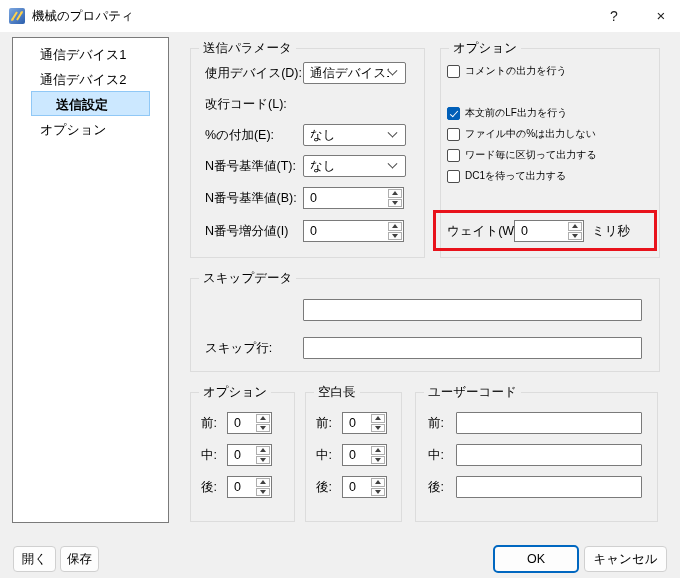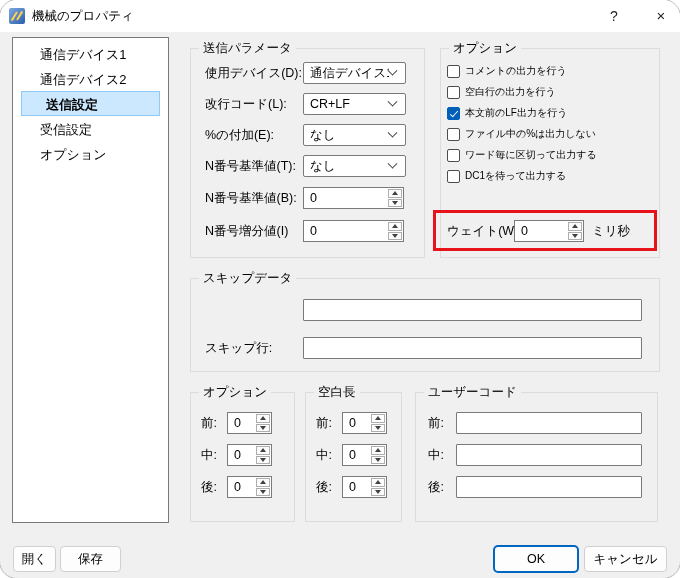--- a/index.html
+++ b/index.html
@@ -1,31 +1,31 @@
 <!DOCTYPE html>
 <html><head>
 <meta charset="utf-8">
 <style>
   * { margin:0; padding:0; box-sizing:border-box; }
   html,body { width:680px; height:578px; }
   body { font-family:"Liberation Sans","DejaVu Sans",sans-serif; font-size:12.5px; color:#000; }
-  .dialog { position:relative; width:680px; height:578px; background:#f0f0f0; outline:1px solid #b5b5b5; overflow:hidden;border-radius:17px; }
+  .dialog { position:relative; width:680px; height:578px; background:#f0f0f0; outline:1px solid #b5b5b5; overflow:hidden; }
 
   
   .titlebar { position:absolute; left:0; top:0; width:680px; height:32px; background:#ffffff; }
   .app-icon { position:absolute; left:9px; top:8px; width:16px; height:16px; }
   .title-text { position:absolute; left:32px; top:0; line-height:32px; font-size:12.5px; }
   .cap-btn { position:absolute; top:0; height:32px; line-height:32px; text-align:center; font-size:14px; color:#222; cursor:default; }
   .help-btn { left:598px; width:32px; }
   .close-btn { left:642px; width:38px; font-size:15px; }
 
   
   .listbox { position:absolute; left:12px; top:37px; width:157px; height:486px; background:#fff; border:1px solid #7a7a7a; padding-top:3px; }
   .litem { height:25px; line-height:25px; padding-left:26px; font-size:13px; border:1px solid transparent; }
-  .litem.selected { background:#cce8ff; border-color:#90c8f6; font-weight:bold; margin:0 8px; padding-left:24px; }
+  .litem.selected { background:#cce8ff; border-color:#90c8f6; font-weight:bold; margin:0 18px; padding-left:24px; }
 
   
   .gb { position:absolute; border:1px solid #dcdcdc; }
   .gt { position:absolute; top:-8px; left:8px; background:#f0f0f0; padding:0 4px; font-size:12.5px; line-height:15px; white-space:nowrap; }
 
   .lbl { position:absolute; line-height:22px; font-size:12.5px; white-space:nowrap;text-align:right; }
 
   
   .combo { position:absolute; height:22px; background:#fff; border:1px solid #7a7a7a; border-radius:2px; display:flex; align-items:center; padding-left:6px; }
   .cval { flex:1; font-size:12.5px; white-space:nowrap; overflow:hidden; }
@@ -75,39 +75,34 @@
     </svg>
     <span class="title-text">機械のプロパティ</span>
     <span class="cap-btn help-btn">?</span>
     <span class="cap-btn close-btn">×</span>
   </div>
 
   <div class="listbox">
     <div class="litem">通信デバイス1</div>
     <div class="litem">通信デバイス2</div>
     <div class="litem selected">送信設定</div>
-    <div class="litem">受信設定</div>
     <div class="litem">オプション</div>
   </div>
 
   <div class="gb" style="left:190px;top:48px;width:235px;height:210px">
     <span class="gt">送信パラメータ</span>
   </div>
 
   <span class="lbl" style="left:205px;top:62px">使用デバイス(D):</span>
   <div class="combo" style="left:303px;top:62px;width:103px">
     <span class="cval">通信デバイス1</span>
     <span class="chev"></span>
   </div>
 
   <span class="lbl" style="left:205px;top:93px">改行コード(L):</span>
-  <div class="combo" style="left:303px;top:93px;width:103px">
-    <span class="cval">CR+LF</span>
-    <span class="chev"></span>
-  </div>
 
   <span class="lbl" style="left:205px;top:124px">%の付加(E):</span>
   <div class="combo" style="left:303px;top:124px;width:103px">
     <span class="cval">なし</span>
     <span class="chev"></span>
   </div>
 
   <span class="lbl" style="left:205px;top:155px">N番号基準値(T):</span>
   <div class="combo" style="left:303px;top:155px;width:103px">
     <span class="cval">なし</span>
@@ -140,24 +135,20 @@
     </span>
   </div>
 
   <div class="gb" style="left:440px;top:48px;width:220px;height:210px">
     <span class="gt">オプション</span>
   </div>
 
   <div class="chkrow" style="top:63px">
     <span class="chk"></span>
     <span class="chklabel">コメントの出力を行う</span>
-  </div>
-  <div class="chkrow" style="top:84px">
-    <span class="chk"></span>
-    <span class="chklabel">空白行の出力を行う</span>
   </div>
   <div class="chkrow" style="top:105px">
     <span class="chk checked"></span>
     <span class="chklabel">本文前のLF出力を行う</span>
   </div>
   <div class="chkrow" style="top:126px">
     <span class="chk"></span>
     <span class="chklabel">ファイル中の%は出力しない</span>
   </div>
   <div class="chkrow" style="top:147px">
@@ -275,17 +266,17 @@
     <span class="gt">ユーザーコード</span>
   </div>
   <span class="lbl" style="left:428px;top:412px">前:</span>
   <input class="txt" style="left: 456px; top: 412px; width: 186px;" value="">
   <span class="lbl" style="left:428px;top:444px">中:</span>
   <input class="txt" style="left: 456px; top: 444px; width: 186px;" value="">
   <span class="lbl" style="left:428px;top:476px">後:</span>
   <input class="txt" style="left: 456px; top: 476px; width: 186px;" value="">
 
   <div class="btn" style="left:13px;top:546px;width:43px">開く</div>
-  <div class="btn" style="left:60px;top:546px;width:61px">保存</div>
+  <div class="btn" style="left:60px;top:546px;width:39px">保存</div>
   <div class="btn" style="left:584px;top:546px;width:83px">キャンセル</div>
   <div class="btn primary" style="left:493px;top:545px;width:86px">OK</div>
 
 </div>
 
 </body></html>

